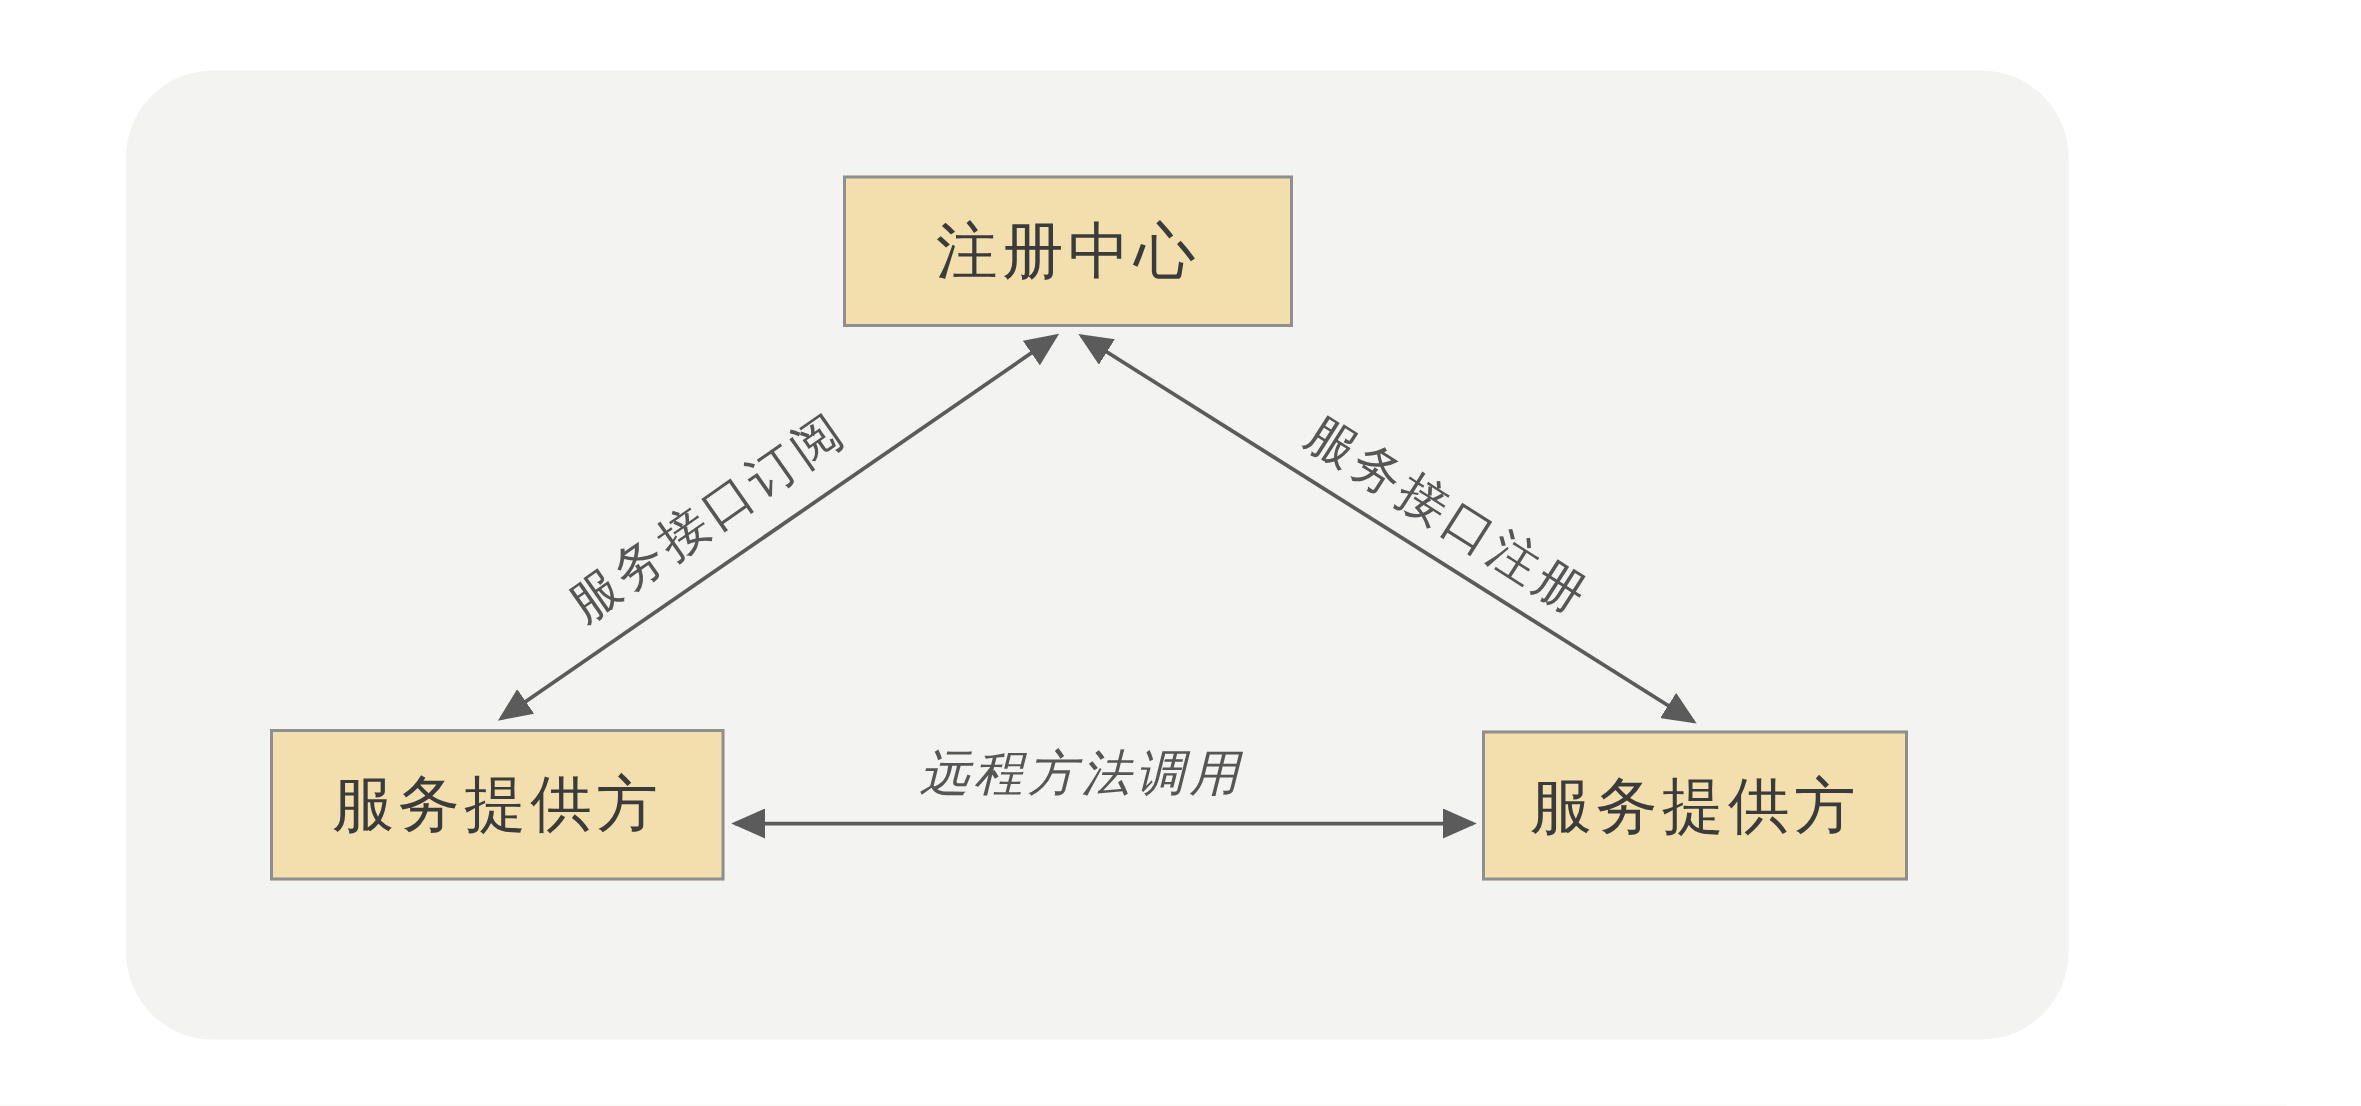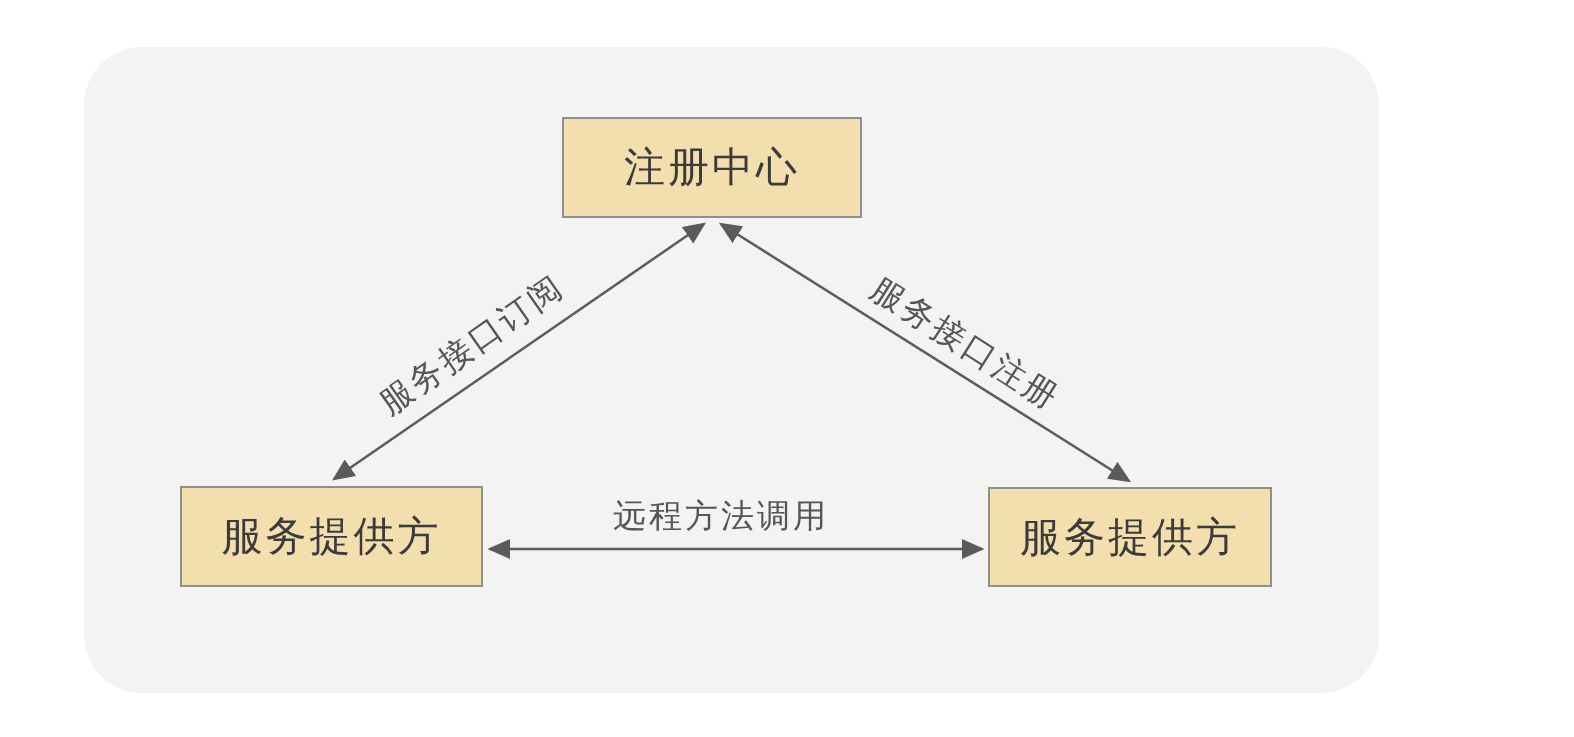--- a/index.html
+++ b/index.html
@@ -65,20 +65,21 @@
   }
   .label-register {
     left: 965px;
     top: 344px;
     transform: translate(-50%, -50%) rotate(32.5deg);
   }
   .label-invoke {
     left: 721px;
     top: 516px;
     transform: translate(-50%, -50%);
+    font-style: italic;
   }
 </style>
 </head>
 <body>
 
 <div class="card"></div>
 
 <svg class="arrows-layer" viewBox="0 0 1574 737">
   <defs>
     <marker id="arrowhead" markerWidth="9" markerHeight="8" refX="8" refY="4" orient="auto-start-reverse" markerUnits="strokeWidth">

